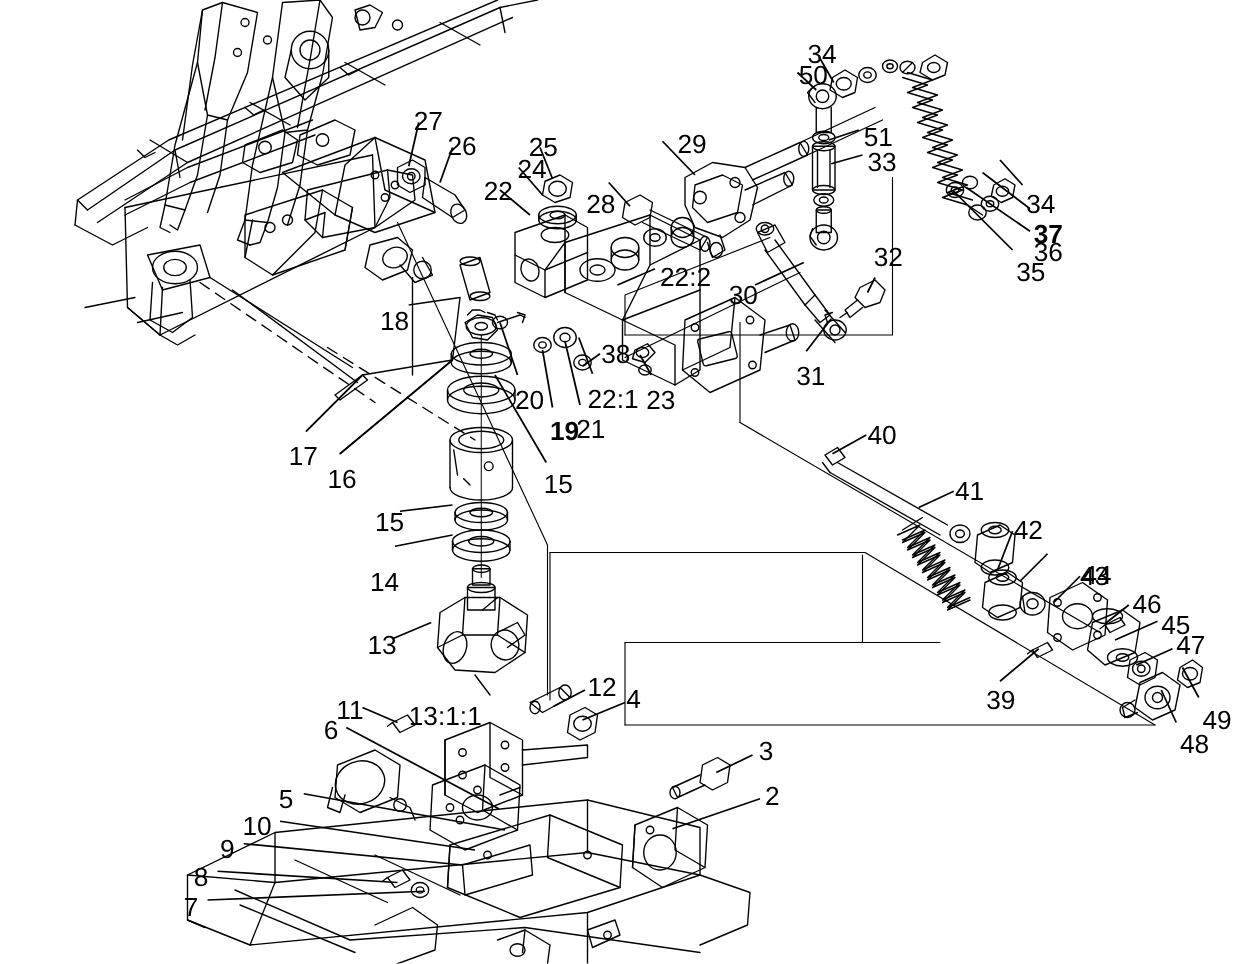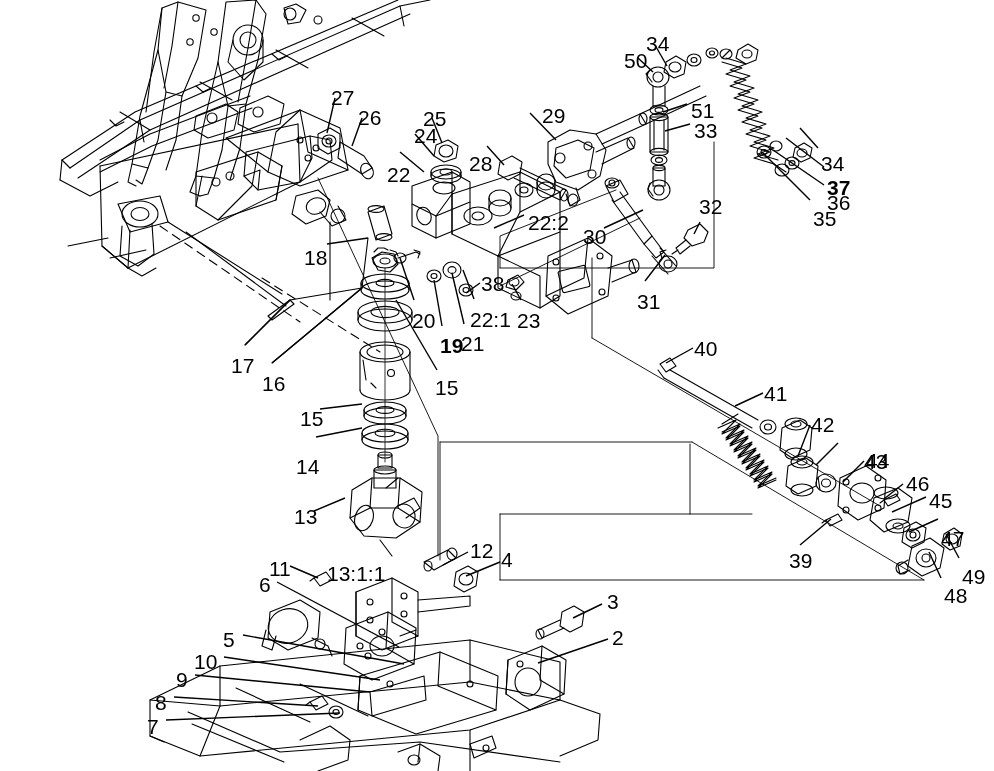--- a/index.html
+++ b/index.html
@@ -627,21 +627,21 @@
       <div class="lbl" style="left: 327px; top: 563px;">13:1:1</div>
       <div class="lbl" style="left: 296px; top: 436px; margin-top: 20px;">14</div>
       <div class="lbl" style="left: 300px; top: 408px;">15</div>
       <div class="lbl" style="left: 435px; top: 377px;">15</div>
       <div class="lbl" style="left: 262px; top: 373px;">16</div>
       <div class="lbl" style="left: 231px; top: 355px;">17</div>
       <div class="lbl" style="left: 304px; top: 247px;">18</div>
       <div class="lbl" style="left: 440px; top: 335px; font-weight: bold;">19</div>
       <div class="lbl" style="left: 412px; top: 310px;">20</div>
       <div class="lbl" style="left: 461px; top: 333px;">21</div>
-      <div class="lbl" style="left: 387px; top: 143px; margin-top: 21px;">22</div>
+      <div class="lbl" style="left: 387px; top: 143px;">22</div>
       <div class="lbl" style="left: 470px; top: 309px;">22:1</div>
       <div class="lbl" style="left: 528px; top: 212px;">22:2</div>
       <div class="lbl" style="left: 517px; top: 310px;">23</div>
       <div class="lbl" style="left: 414px; top: 125px;">24</div>
       <div class="lbl" style="left: 423px; top: 108px;">25</div>
       <div class="lbl" style="left: 358px; top: 107px;">26</div>
       <div class="lbl" style="left: 331px; top: 87px;">27</div>
       <div class="lbl" style="left: 469px; top: 153px;">28</div>
       <div class="lbl" style="left: 514px; top: 105px; margin-left: 28px;">29</div>
       <div class="lbl" style="left: 583px; top: 226px;">30</div>
@@ -655,20 +655,20 @@
       <div class="lbl" style="left: 827px; top: 177px; font-weight: bold;">37</div>
       <div class="lbl" style="left: 481px; top: 273px;">38</div>
       <div class="lbl" style="left: 789px; top: 550px;">39</div>
       <div class="lbl" style="left: 694px; top: 338px;">40</div>
       <div class="lbl" style="left: 764px; top: 383px;">41</div>
       <div class="lbl" style="left: 811px; top: 414px;">42</div>
       <div class="lbl" style="left: 864px; top: 432px; margin-top: 19px;">43</div>
       <div class="lbl" style="left: 866px; top: 450px;">44</div>
       <div class="lbl" style="left: 929px; top: 490px;">45</div>
       <div class="lbl" style="left: 906px; top: 473px;">46</div>
-      <div class="lbl" style="left: 941px; top: 528px;">47</div>
+      <div class="lbl" style="left: 941px; top: 506px;">47</div>
       <div class="lbl" style="left: 944px; top: 585px;">48</div>
       <div class="lbl" style="left: 962px; top: 566px;">49</div>
-      <div class="lbl" style="left: 624px; top: 50px;">50</div>
+      <div class="lbl" style="left: 639px; top: 50px;">50</div>
       <div class="lbl" style="left: 691px; top: 100px;">51</div>
     </div>
 
 </div>
 
 </body></html>

